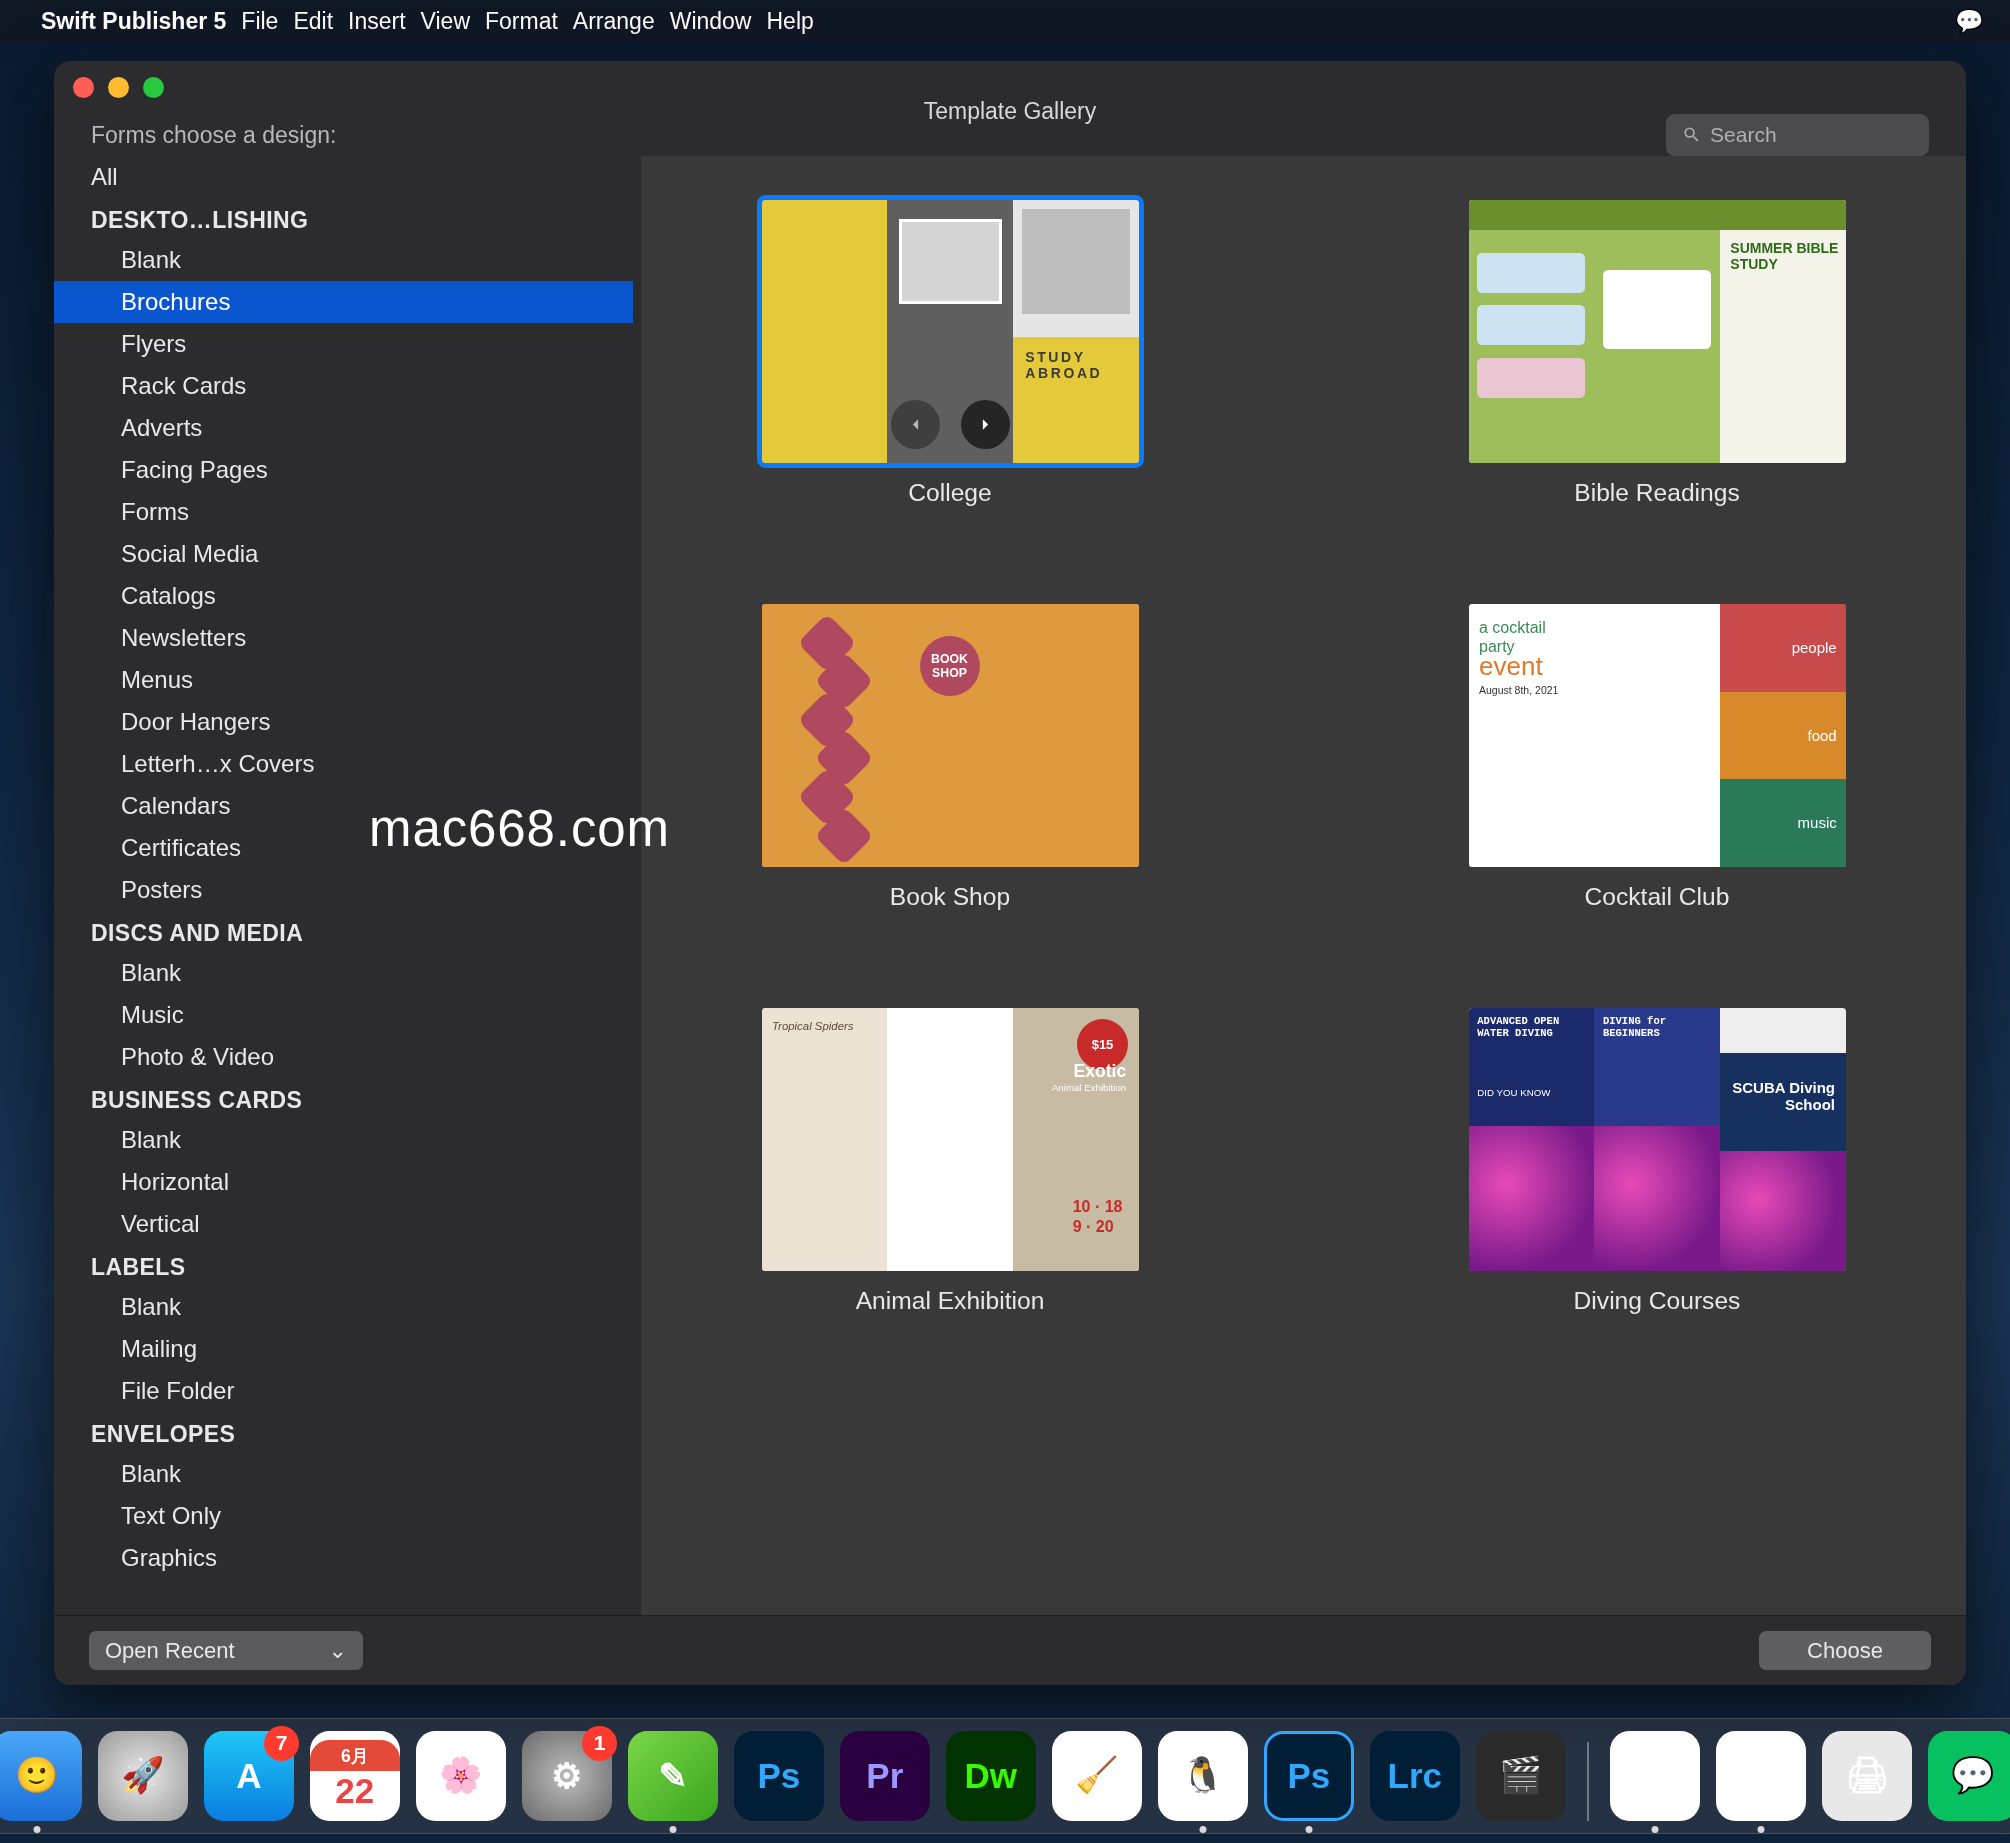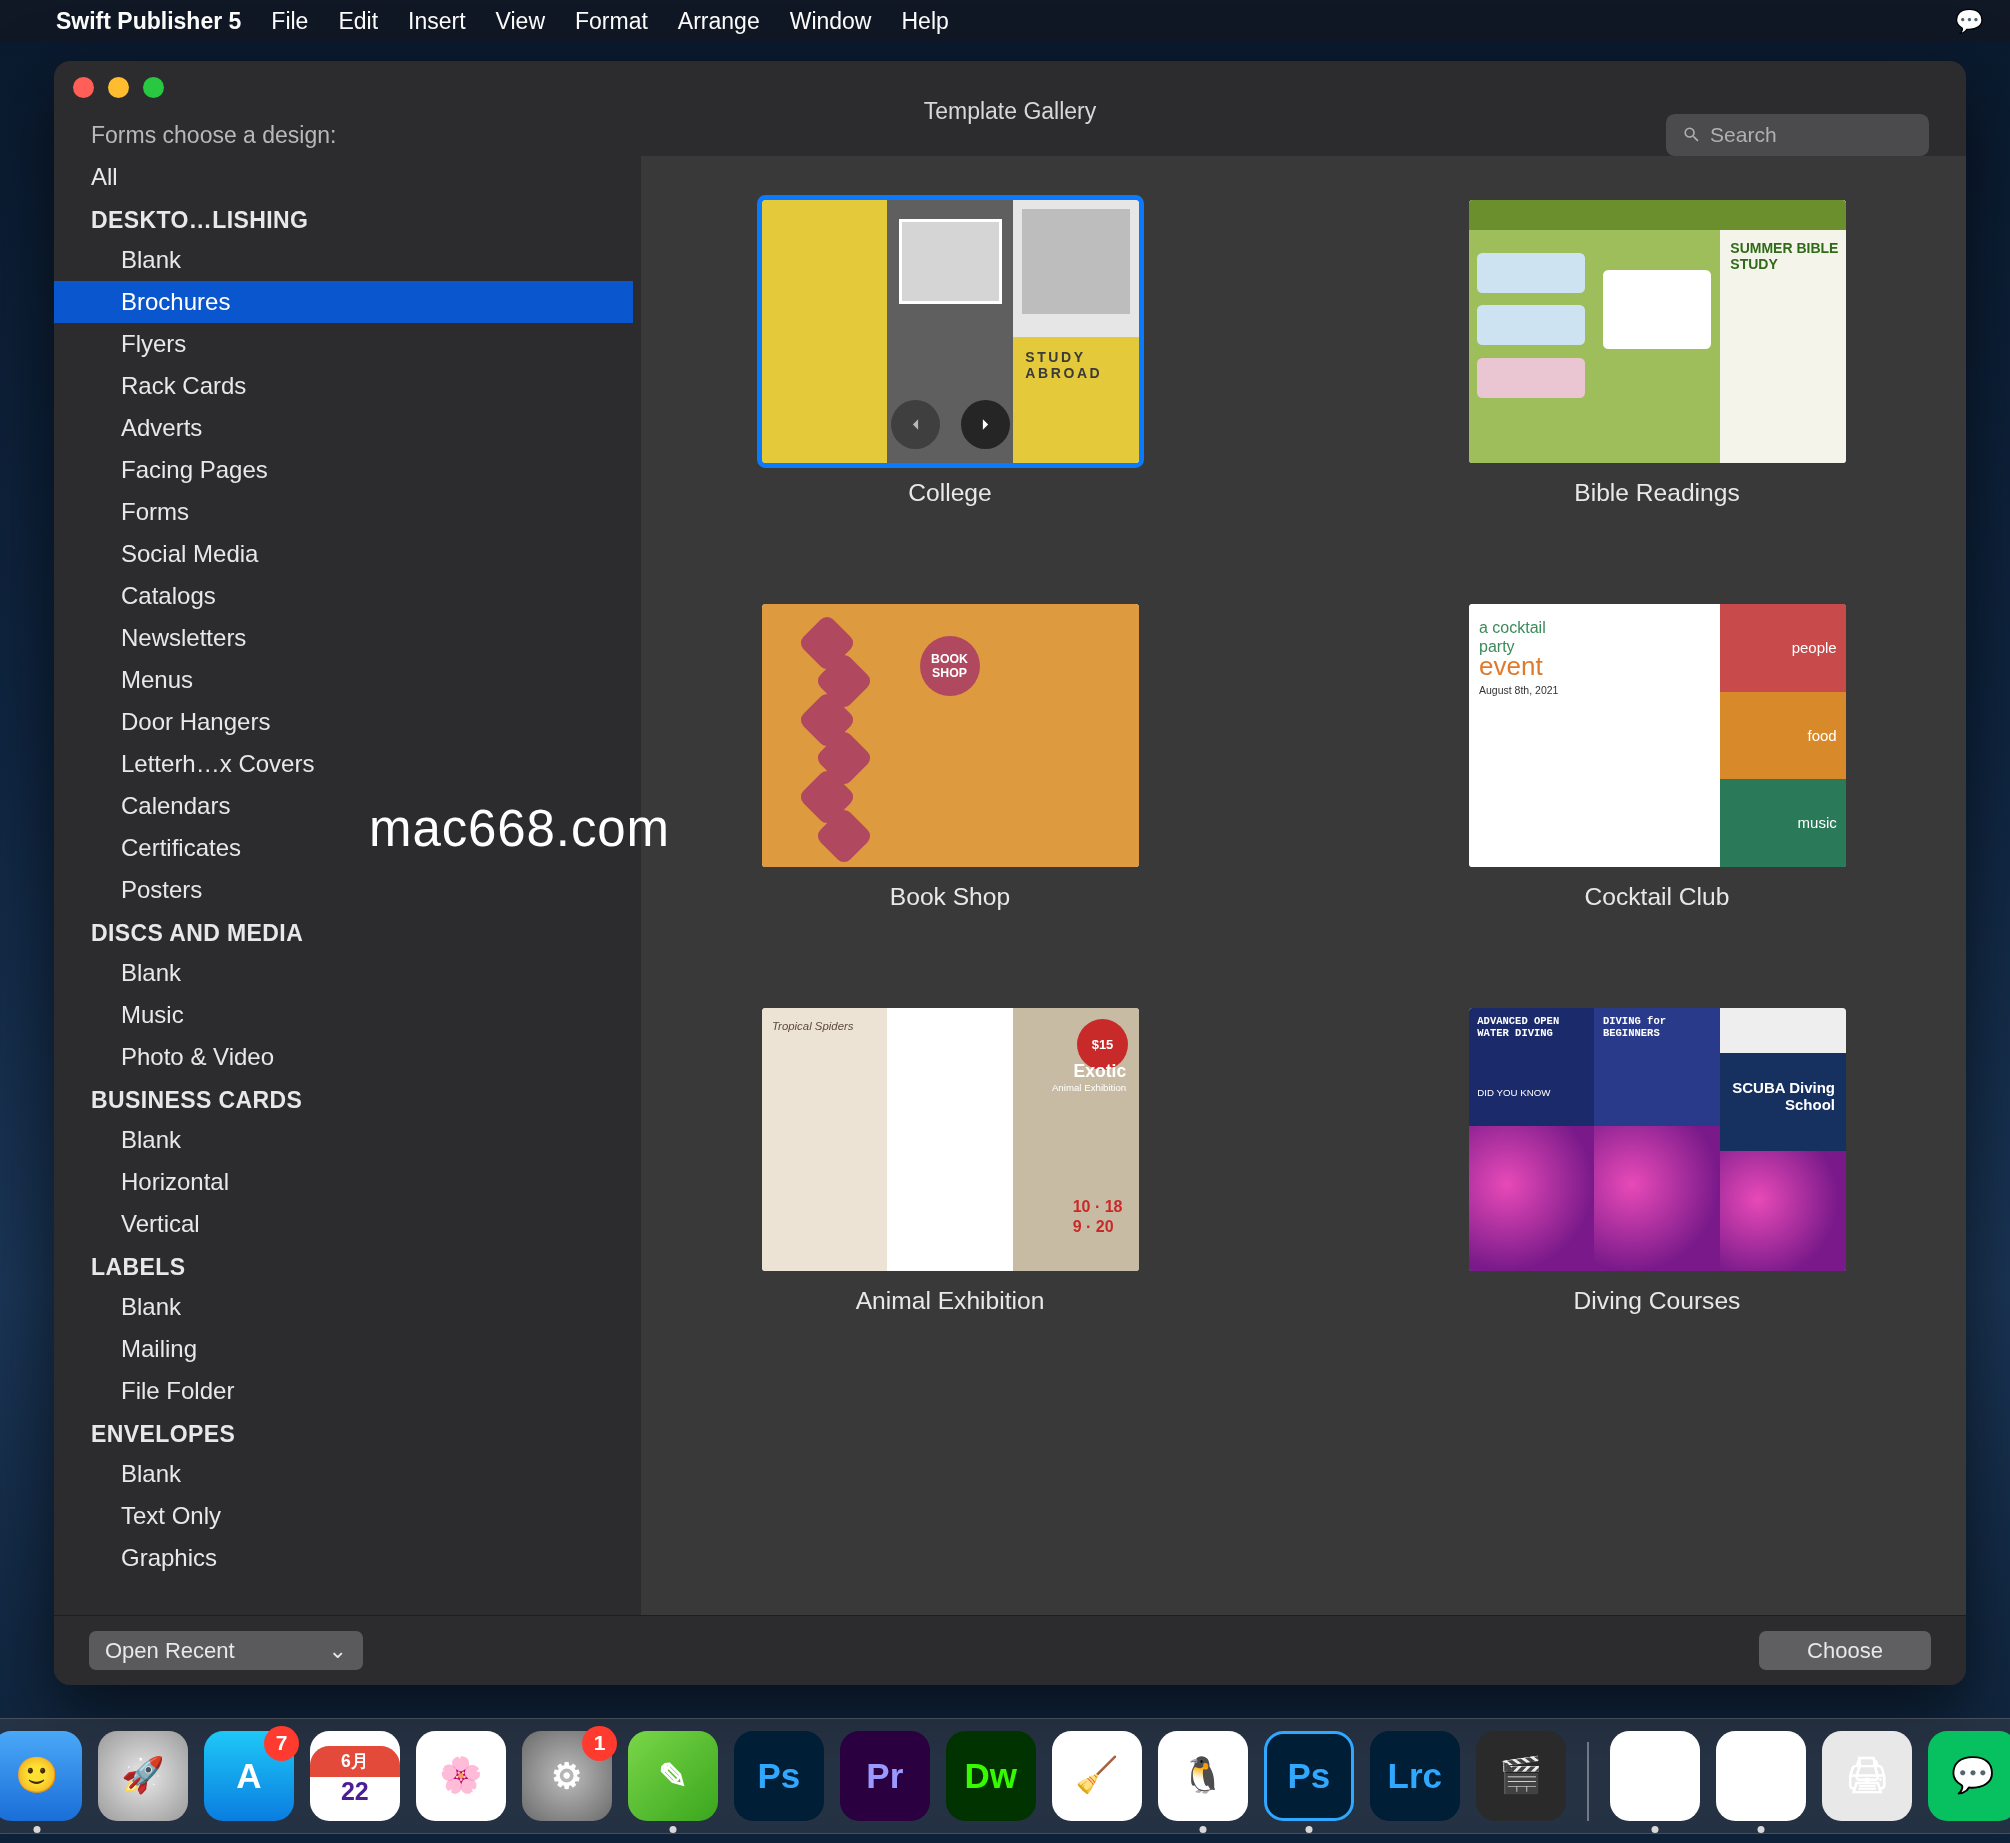--- a/index.html
+++ b/index.html
@@ -1,18 +1,18 @@
 <!DOCTYPE html>
 <html style="font-size:14px"><head>
 <meta charset="utf-8">
 <style>
 * { margin: 0; padding: 0; box-sizing: border-box; font-family: -apple-system, BlinkMacSystemFont, "Helvetica Neue", sans-serif; }
 body { width: 2010px; height: 1843px; background: linear-gradient(180deg,#0a1a2e 0%,#0f2540 40%,#1a3555 70%,#0d2138 100%); overflow: hidden; position: relative; }
 
-.menubar { height: 42px; background: rgba(20,25,35,0.82); display: flex; align-items: center; padding: 0 26px; gap: 30px; color: #fff; font-size: 23px; }
+.menubar { height: 42px; background: rgba(20,25,35,0.82); display: flex; align-items: center; padding: 0 26px; gap: 15px; color: #fff; font-size: 23px; }
 .menubar .apple { font-size: 26px; }
 .menubar .appname { font-weight: 600; }
 .menubar .right { margin-left: auto; display: flex; gap: 17.6px; }
 
 .window { position: absolute; left: 54px; top: 61px; width: 1912px; height: 1624px; background: #2c2c2e; border-radius: 16px; box-shadow: 0 26px 70px rgba(0,0,0,0.6); display: flex; flex-direction: column; overflow: hidden; }
 .titlebar { height: 53px; display: flex; align-items: center; padding: 0 19.3px; position: relative; }
 .traffic { display: flex; gap: 14px; }
 .traffic span { width: 21px; height: 21px; border-radius: 50%; display: inline-block; }
 .traffic .close { background:#ff5f57; }
 .traffic .min { background:#febc2e; }
@@ -93,21 +93,21 @@
 .dock-bg { background:rgba(80,80,85,0.35); border-radius:30px; padding:12.3px 23px; display:flex; align-items:flex-end; gap:16px; backdrop-filter:blur(8.8px); border:0.9px solid rgba(255,255,255,0.15);}
 .dock-icon { width:90px; height:90px; border-radius:19.3px; position:relative; display:flex; align-items:center; justify-content:center; font-size:35px; font-weight:700; color:#fff;}
 .dock-icon .dot{position:absolute;bottom:-12.3px;left:50%;transform:translateX(-50%);width:7px;height:7px;border-radius:50%;background:#d8d8d8;}
 .dock-icon .badge{position:absolute;top:-5.3px;right:-5.3px;min-width:35px;height:35px;border-radius:17.6px;background:#ff3b30;color:#fff;font-size:21px;display:flex;align-items:center;justify-content:center;padding:0 7px;}
 .dock-sep{width:1.8px;height:79px;background:rgba(255,255,255,0.35);margin:0 5.3px;}
 .di-finder{background:linear-gradient(180deg,#4aa8f7,#1a6ed8);}
 .di-launch{background:radial-gradient(circle,#e8e8e8,#9a9a9a);}
 .di-store{background:linear-gradient(180deg,#1ec8f7,#0a7de0);}
 .di-cal{background:#fff;color:#333;flex-direction:column;}
 .di-cal .m{background:#e44a3a;color:#fff;width:100%;text-align:center;font-size:17.6px;border-radius:19.3px 19.3px 0 0;padding:3.5px 0;}
-.di-cal .d{font-size:25px;color:#4c1d95;}
+.di-cal .d{font-size:35px;color:#ef4444;}
 .di-photos{background:#fff;}
 .di-settings{background:radial-gradient(circle,#bdbdbd,#6a6a6a);}
 .di-note{background:linear-gradient(135deg,#7ad648,#3aa61e);}
 .di-ps{background:#001e36;color:#31a8ff;} .di-pr{background:#2a0040;color:#9999ff;}
 .di-dw{background:#013301;color:#35fa00;} .di-clean{background:#fff;}
 .di-qq{background:#fff;} .di-ps2{background:#001e36;color:#31a8ff;outline:3.5px solid #31a8ff;outline-offset:-3.5px;}
 .di-lrc{background:#001e36;color:#31a8ff;} .di-fcp{background:#2a2a2a;}
 .di-chrome{background:#fff;} .di-share{background:#fff;} .di-scan{background:#e8e8e8;} .di-wc{background:#07c160;}
 </style>
 </head>

